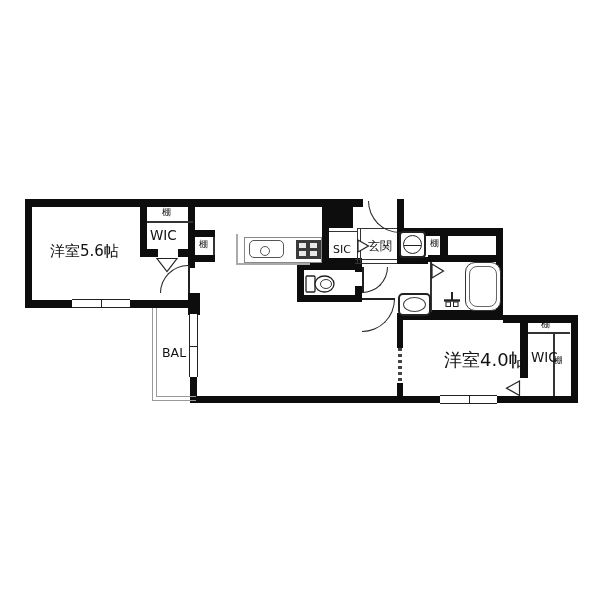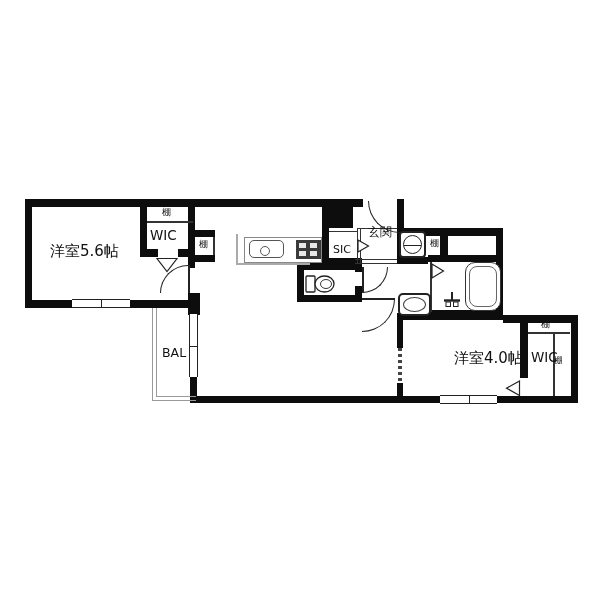--- a/index.html
+++ b/index.html
@@ -137,25 +137,25 @@
       <rect x="453.5" y="302" width="4.5" height="4.5" stroke-width="1"></rect>
     </g>
 
     <path d="M157,258.5 L177,258.5 L167,271.5 Z" fill="#fff" stroke="#222" stroke-width="1.2"></path>
     <path d="M358,240 L358,252 L368.5,246 Z" fill="#fff" stroke="#222" stroke-width="1.2"></path>
     <path d="M432,264 L432,278 L443.5,271 Z" fill="#fff" stroke="#222" stroke-width="1.2"></path>
     <path d="M519.5,381 L519.5,395.5 L506.5,388.2 Z" fill="#fff" stroke="#222" stroke-width="1.2"></path>
   </svg>
 
   <div class="lbl" style="left:50px;top:244px;font-size:15px;">洋室5.6帖</div>
-  <div class="lbl" style="left:454px;top:351px;font-size:15px;">洋室4.0帖</div>
+  <div class="lbl" style="left:444px;top:351px;font-size:18px;">洋室4.0帖</div>
   <div class="lbl" style="left:150px;top:229px;font-size:13.5px;">WIC</div>
   <div class="lbl" style="left:531px;top:351px;font-size:13.5px;">WIC</div>
   <div class="lbl" style="left:333px;top:244px;font-size:11px;">SIC</div>
-  <div class="lbl" style="left:368px;top:226px;font-size:12px;text-align:right;">玄関</div>
+  <div class="lbl" style="left:368px;top:240px;font-size:12px;text-align:right;">玄関</div>
   <div class="lbl" style="left:162px;top:347px;font-size:12.5px;">BAL</div>
 
   <div class="lbl" style="left:162px;top:208px;font-size:9px;">棚</div>
   <div class="lbl" style="left:199px;top:240px;font-size:9px;">棚</div>
   <div class="lbl" style="left:430px;top:239px;font-size:9px;">棚</div>
   <div class="lbl" style="left:541px;top:320px;font-size:9px;">棚</div>
   <div class="lbl" style="left:554px;top:356px;font-size:8.5px;">棚</div>
 
 </div>
 

